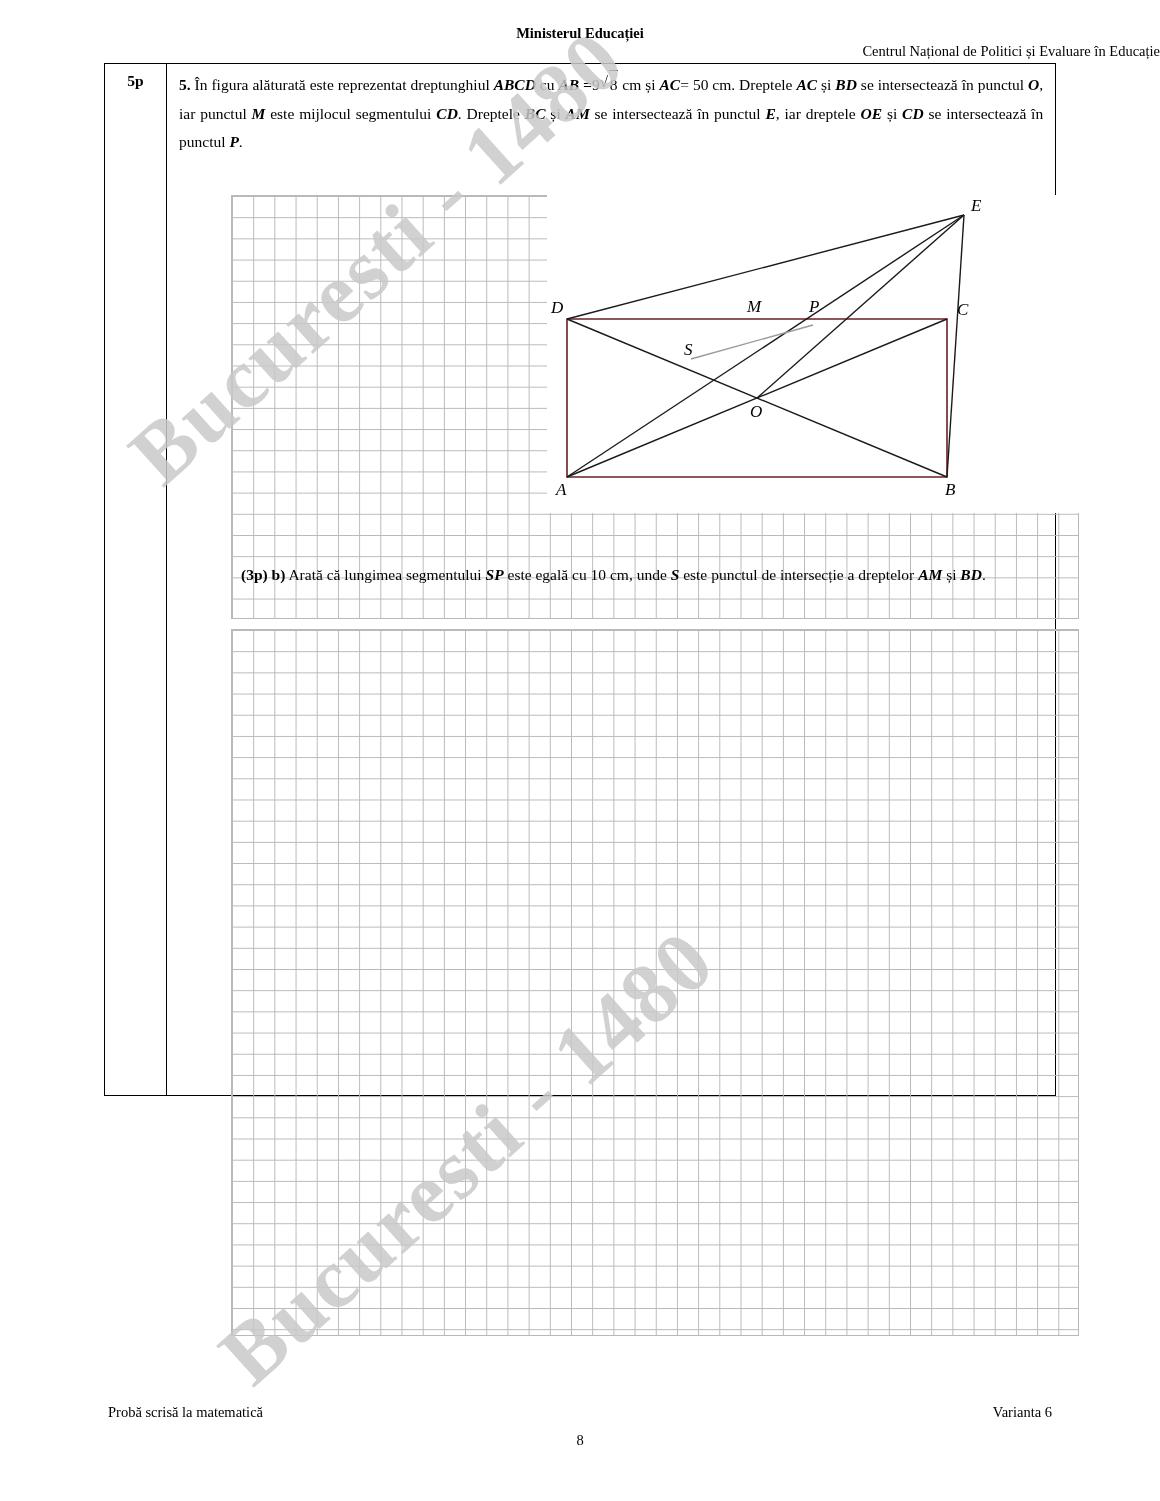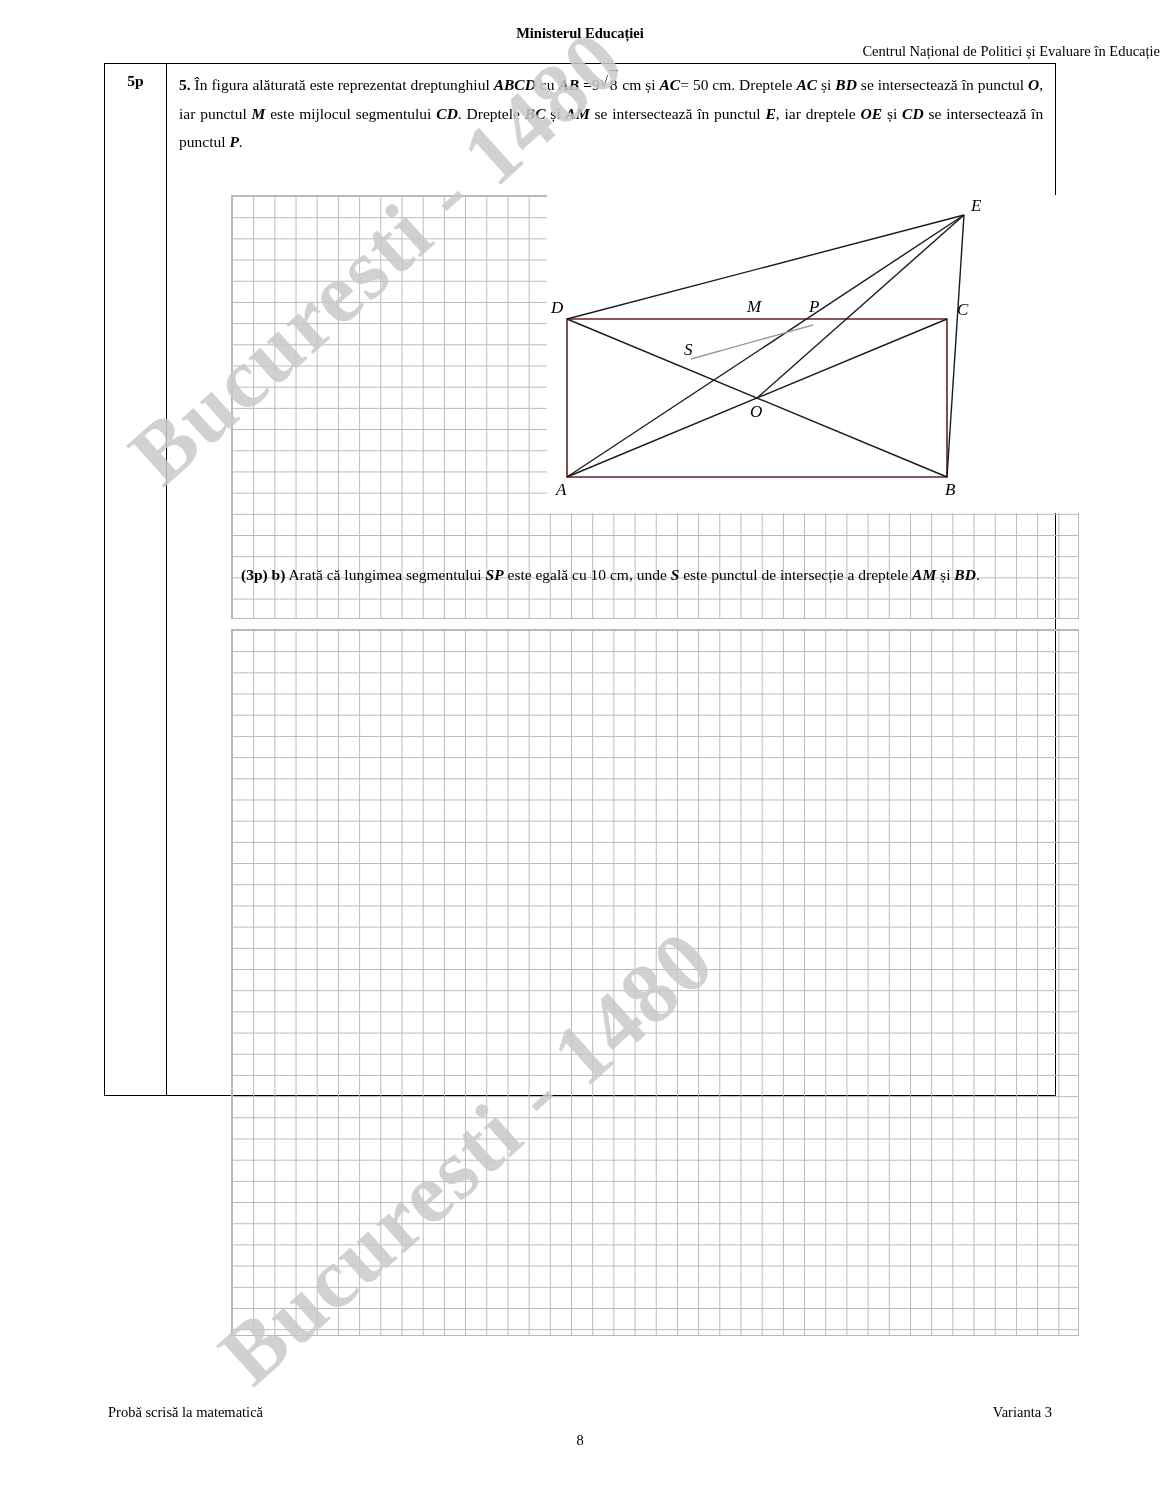--- a/index.html
+++ b/index.html
@@ -189,33 +189,33 @@
       </svg>
 
       <p class="para" style="position:absolute;left:74px;top:497px;width:820px;">
         <span class="bold">(3p)</span>
         <span class="bold">b)</span>
         <span>Arată că lungimea segmentului</span>
         <span class="it">SP</span>
         <span>este egală cu</span>
         <span>10 cm</span><span>, unde</span>
         <span class="it">S</span>
-        <span>este punctul de intersecție a dreptele</span>
+        <span>este punctul de intersecție a dreptelor</span>
         <span class="it">AM</span>
         <span>și</span>
         <span class="it">BD</span><span>.</span>
       </p>
 
       <div class="grid" id="grid-b"></div>
 
     </div>
   </div>
 
   <div class="wm" id="wm1">Bucuresti - 1480</div>
   <div class="wm" id="wm2">Bucuresti - 1480</div>
 
   <div class="footer">
     <span class="left">Probă scrisă la matematică</span>
-    <span class="right">Varianta 3</span>
+    <span class="right">Varianta 6</span>
   </div>
   <div class="pageno">8</div>
 
 </div>
 
 </body></html>

